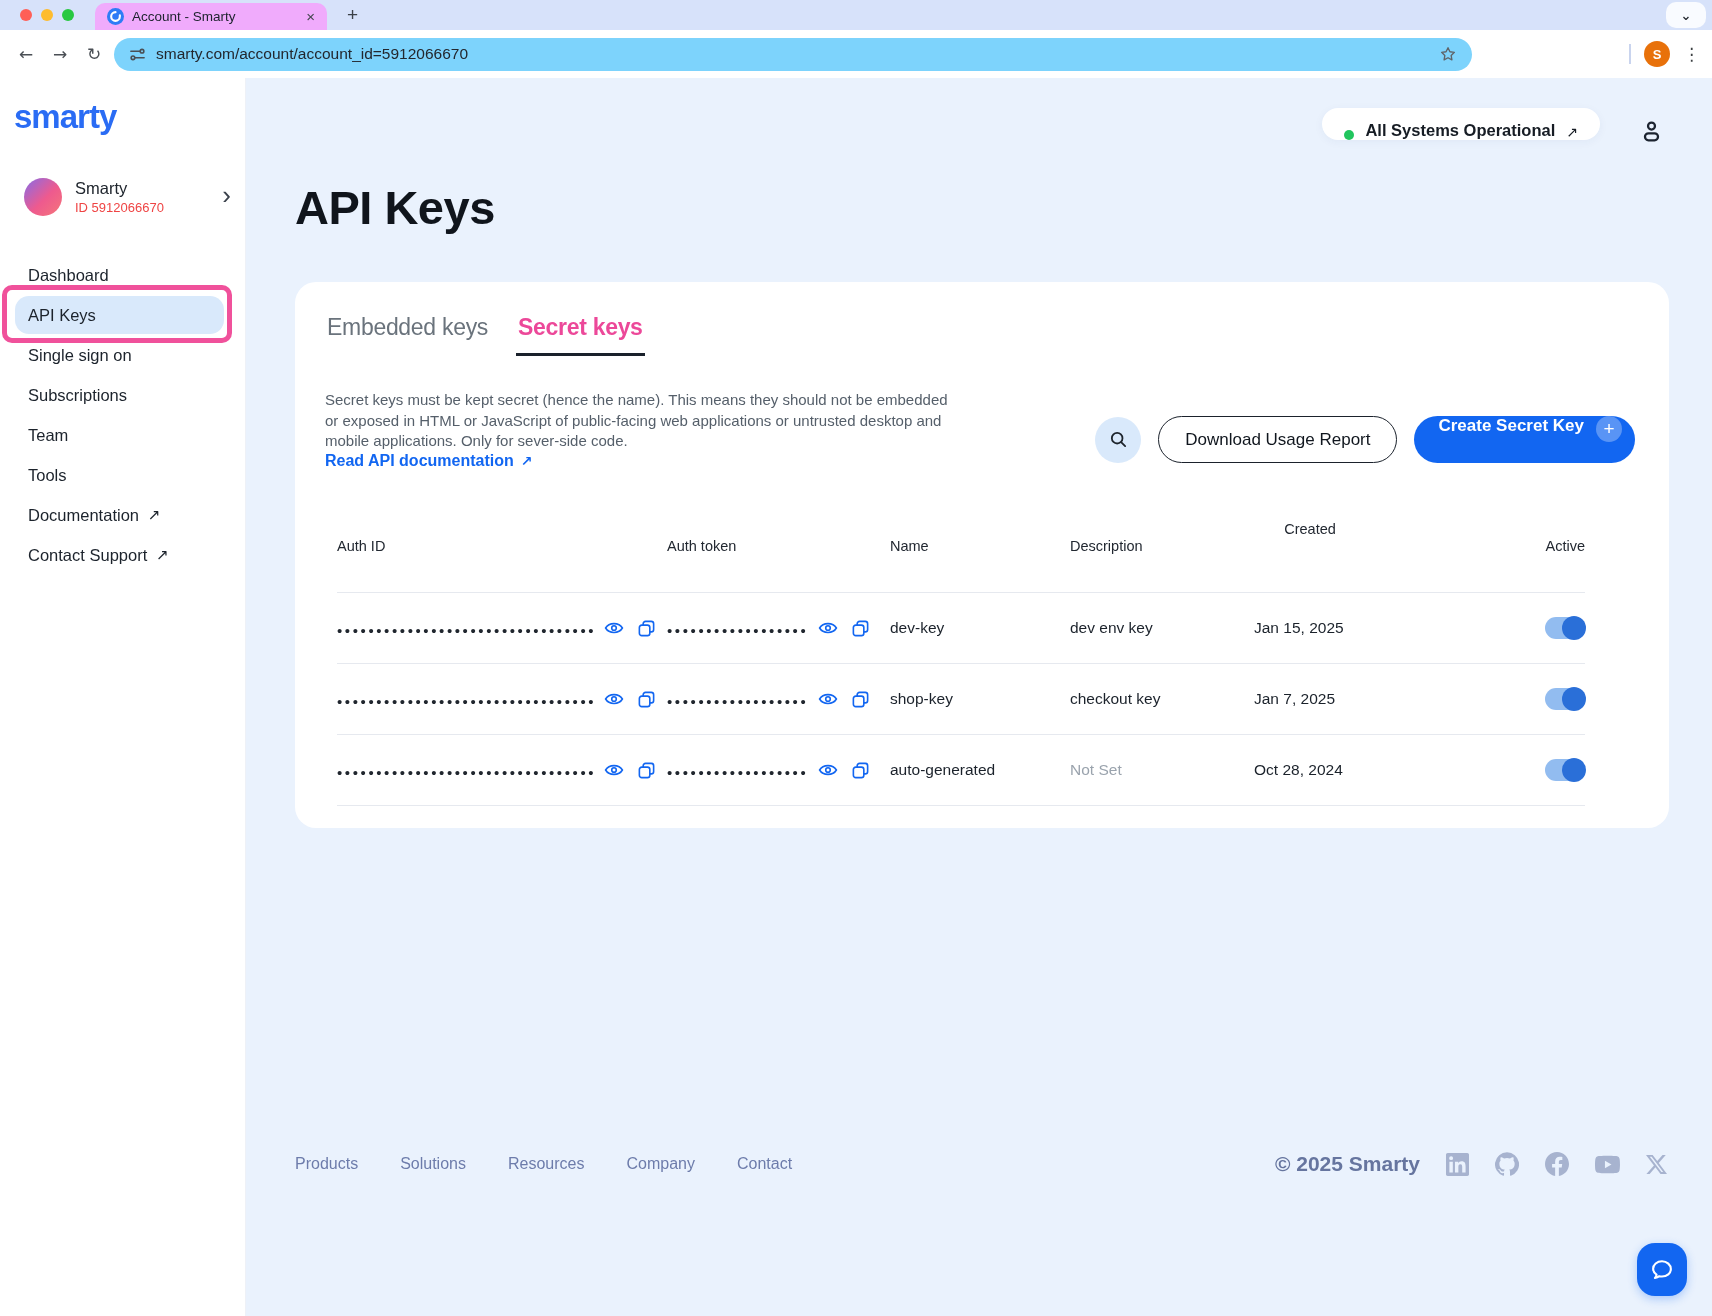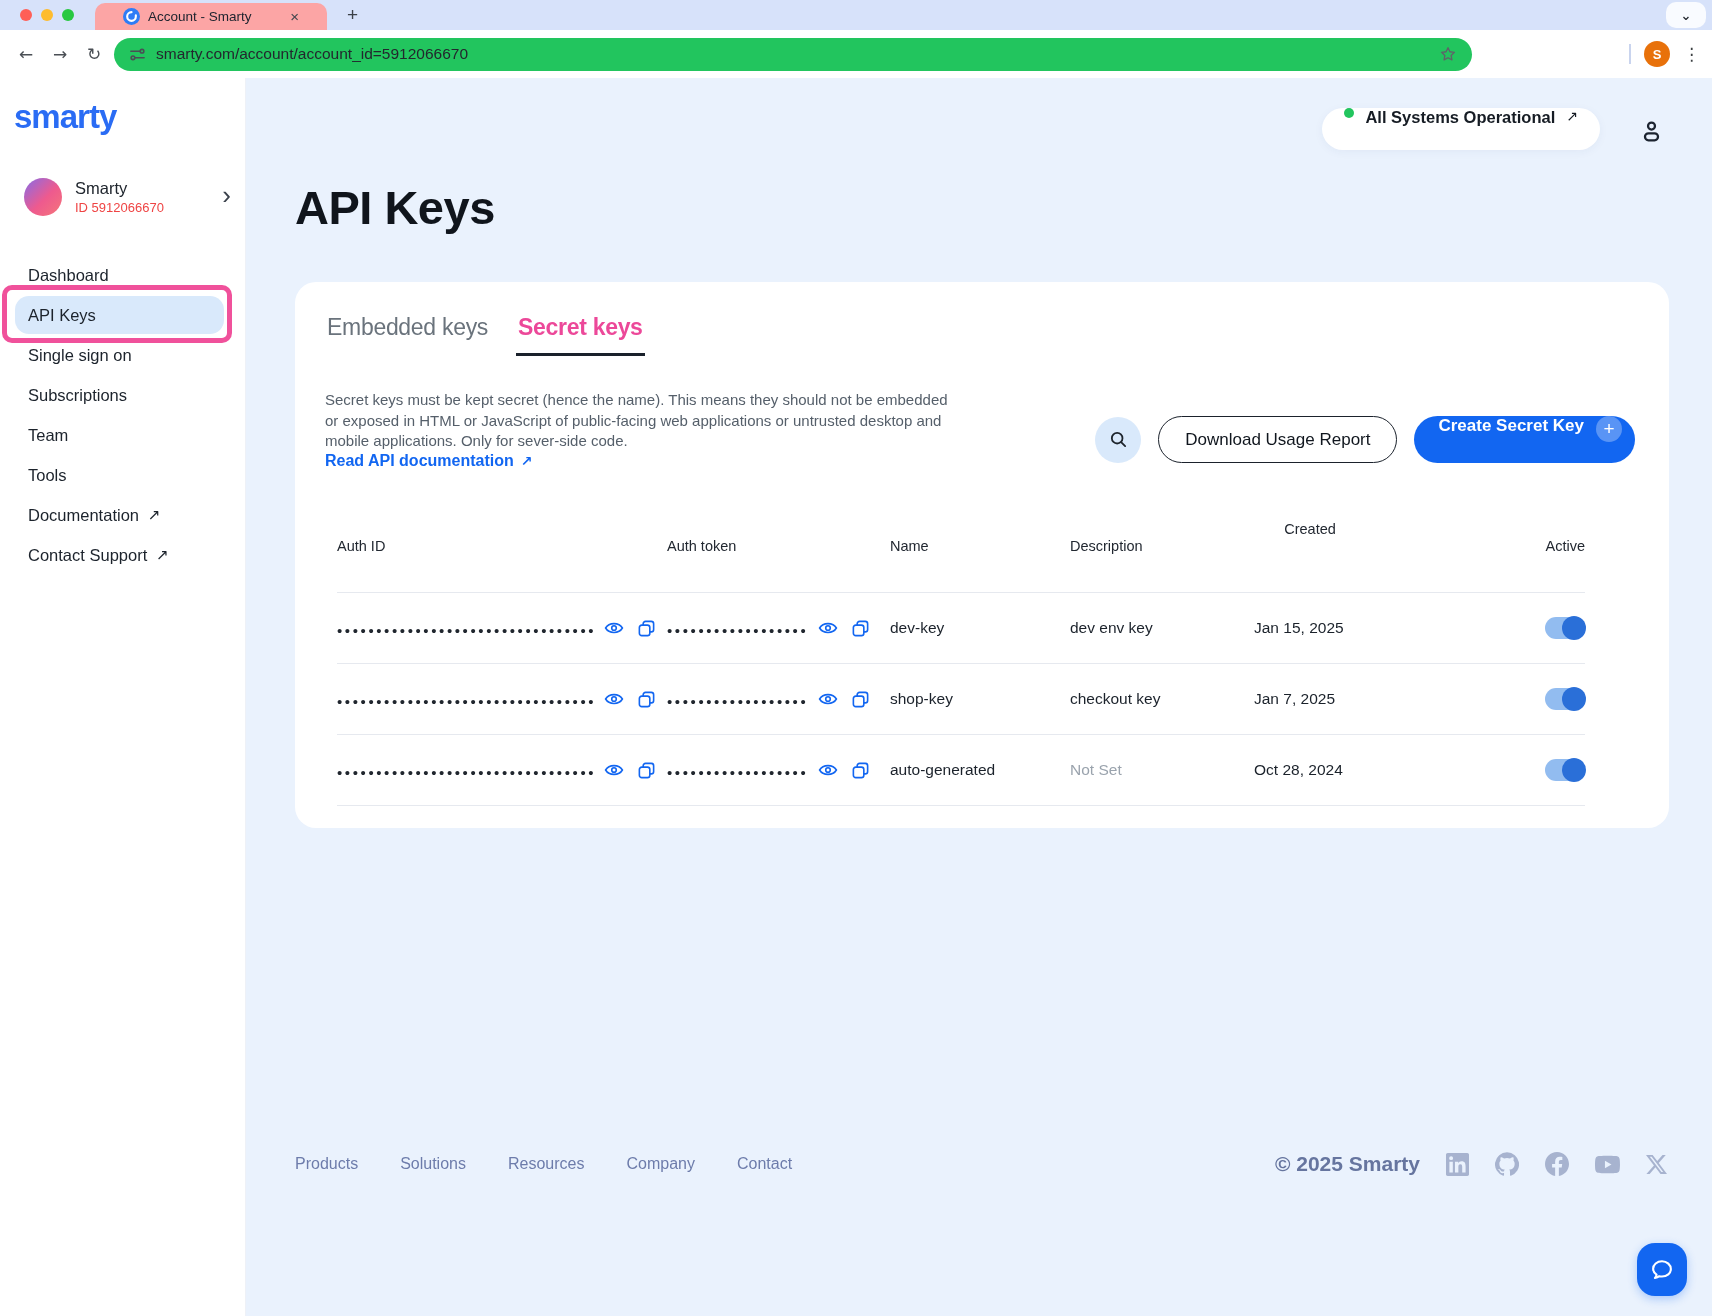--- a/index.html
+++ b/index.html
@@ -7,31 +7,31 @@
   body {
     font-family: "Liberation Sans", "DejaVu Sans", sans-serif;
     background:#eaf2fd; overflow:hidden; position:relative;
     color:#1b222b;
   }
   
   .tabstrip { height:30px; background:#d7e2fa; position:relative; }
   .traffic { position:absolute; left:20px; top:9px; display:flex; gap:9px; }
   .traffic span { width:12px; height:12px; border-radius:50%; display:block; }
   .tl-red{background:#ff5f57}.tl-yellow{background:#febc2e}.tl-green{background:#28c840}
-  .tab { position:absolute; left:95px; top:3px; width:232px; height:27px; background:#fca5a5;
-    border-radius:10px 10px 0 0; display:flex; align-items:center; gap:8px; padding:0 28px; }
+  .tab { position:absolute; left:95px; top:3px; width:232px; height:27px; background:#f0abfc;
+    border-radius:10px 10px 0 0; display:flex; align-items:center; gap:8px; padding:0 12px; }
   .tab-title { font-size:13.5px; color:#202530; flex:1; white-space:nowrap; overflow:hidden; }
   .tab-close { font-size:15px; color:#42464d; line-height:1; cursor:default; }
   .newtab { position:absolute; left:347px; top:4px; font-size:19px; color:#3c4148; }
   .tabchev { position:absolute; right:6px; top:2px; width:40px; height:26px; background:rgba(255,255,255,.85);
     border-radius:10px; display:flex; align-items:center; justify-content:center; font-size:13px; color:#23272e; font-weight:700;}
   .toolbar { height:48px; background:#fff; display:flex; align-items:center; padding:0 12px; gap:6px; }
   .nav-btn { width:28px; height:28px; display:flex; align-items:center; justify-content:center;
     font-size:17px; color:#4a4f55; font-family:"DejaVu Sans",sans-serif; }
-  .url-pill { margin-left:0; width:1358px; height:33px; background:#22c55e; border-radius:17px;
+  .url-pill { margin-left:0; width:1358px; height:33px; background:#7dd3fc; border-radius:17px;
     display:flex; align-items:center; padding:0 15px; gap:10px; }
   .url-text { font-size:15.5px; color:#23272e; }
   .url-star { margin-left:auto; display:flex; }
   .chrome-right { margin-left:auto; display:flex; align-items:center; gap:13px; }
   .vsep { width:2px; height:20px; background:#c9d4ee; }
   .chrome-avatar { width:26px; height:26px; border-radius:50%; background:#e8710a; color:#fff;
     font-size:13px; font-weight:700; display:flex; align-items:center; justify-content:center; }
   .kebab { font-size:17px; color:#3c4043; letter-spacing:0; }
   
   .app { display:flex; height:1238px; }
@@ -48,22 +48,22 @@
   .nav-item { height:40px; display:flex; align-items:center; padding-left:28px; font-size:16.5px;
     color:#1c232c; font-weight:500; cursor:default; }
   .nav-item .ext { display:none; margin-left:9px; font-size:15px; font-family:"DejaVu Sans",sans-serif; }
   .nav-item.external .ext { display:inline; }
   .nav-item.active { background:#d9e9fb; border-radius:14px; margin:1px 14px 1px 15px; height:38px;
     padding-left:13px; position:relative; }
   .nav-item.active::before { content:""; position:absolute; left:-13px; right:-8px; top:-11px; bottom:-9px;
     border:5px solid #f0519b; border-radius:10px; pointer-events:none; }
   .content { flex:1; position:relative; }
   
-  .status-pill { position:absolute; top:30px; right:112px; height:42px; padding:0 22px; background:#fff;
-    border-radius:23px; display:flex; align-items:flex-start; gap:11px;
+  .status-pill { position:absolute; top:30px; right:112px; height:32px; padding:0 22px; background:#fff;
+    border-radius:23px; display:flex; align-items:flex-end; gap:11px;
     box-shadow:0 2px 10px rgba(30,60,120,.05); }
   .status-dot { width:10px; height:10px; border-radius:50%; background:#22c55e; }
   .status-text { font-size:16.5px; font-weight:700; color:#161c24; }
   .status-arrow { font-size:14px; color:#161c24; font-family:"DejaVu Sans",sans-serif; }
   .person-btn { position:absolute; top:40px; right:47px; display:flex; }
   .page-title { position:absolute; top:102px; left:49px; font-size:47px; font-weight:700;
     color:#10151c; letter-spacing:-.5px; }
   
   .card { position:absolute; left:49px; top:204px; width:1374px; height:546px; background:#fff;
     border-radius:21px; }

